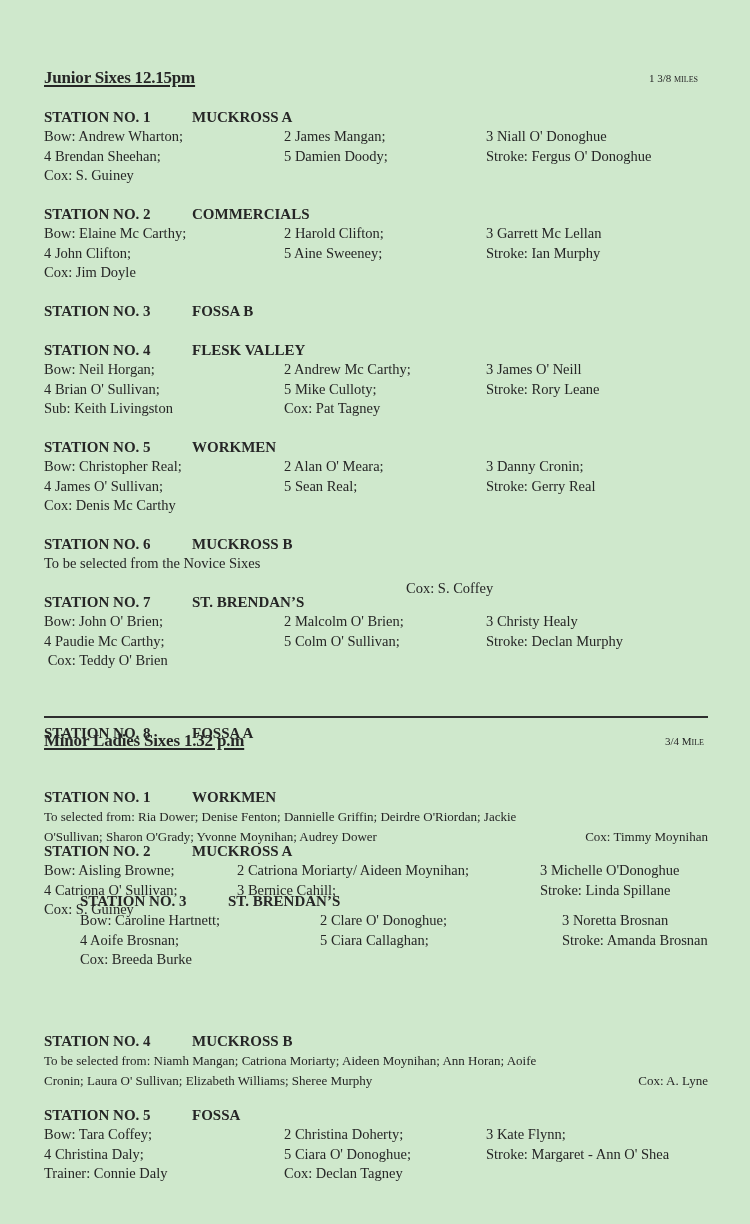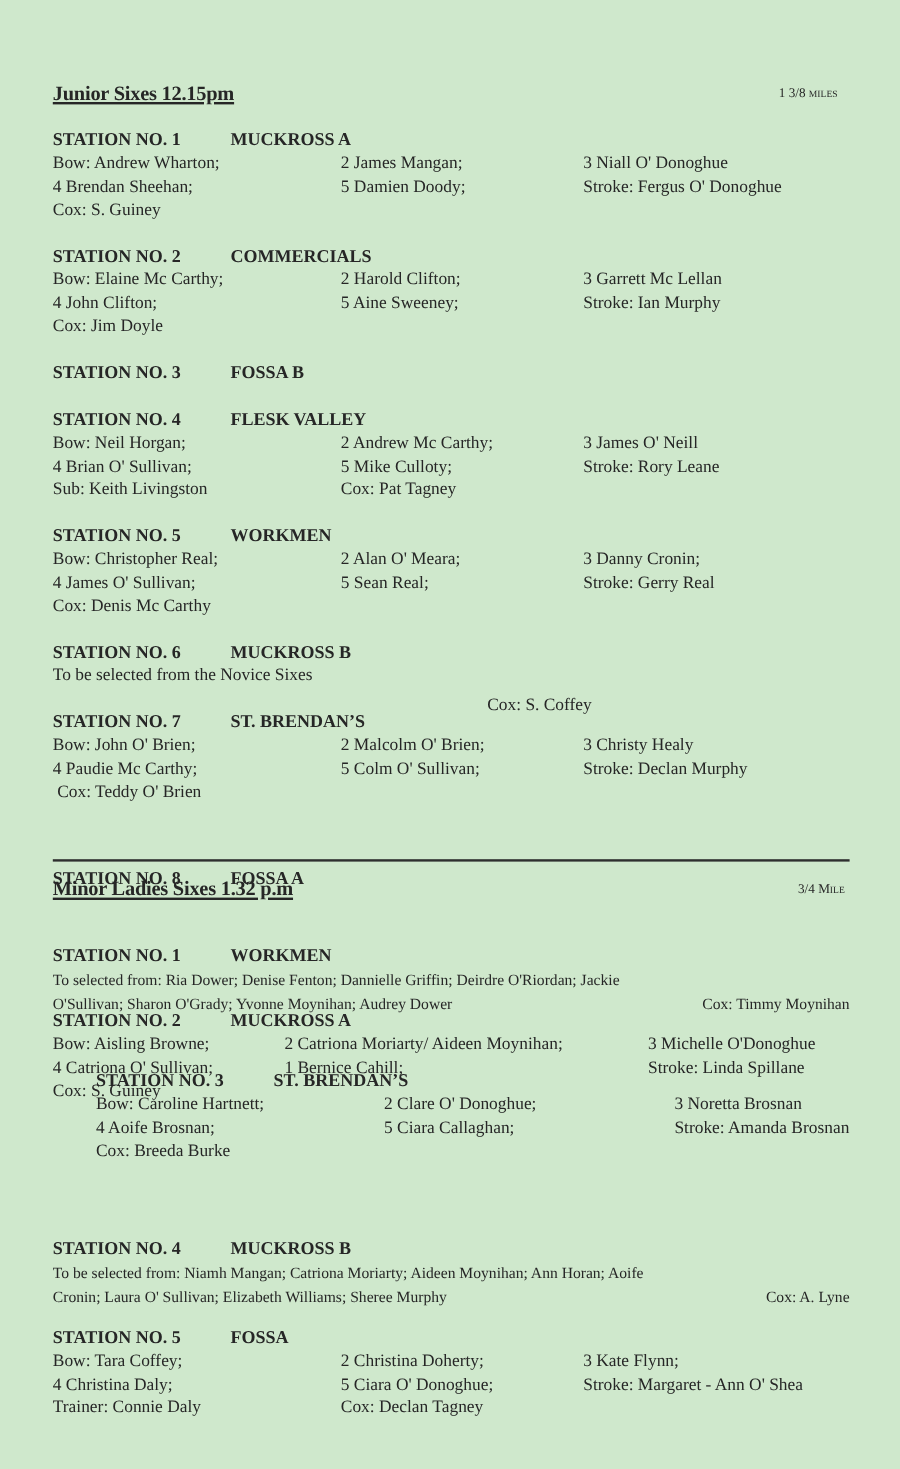--- a/index.html
+++ b/index.html
@@ -176,21 +176,21 @@
 
   <div class="station" style="top:842px;">
     <div class="st-head"><span class="st-no">STATION NO. 2</span><span class="st-team">MUCKROSS A</span></div>
     <div class="row">
         <span class="c1">Bow: Aisling Browne;</span>
         <span class="c2b">2 Catriona Moriarty/ Aideen Moynihan;</span>
         <span class="c3b">3 Michelle O'Donoghue</span>
       </div>
     <div class="row">
         <span class="c1">4 Catriona O' Sullivan;</span>
-        <span class="c2b">1 Bernice Cahill;</span>
+        <span class="c2b">3 Bernice Cahill;</span>
         <span class="c3b">Stroke: Linda Spillane</span>
       </div>
     <div class="row">
         <span class="c1">Cox: S. Guiney</span>
       </div>
   </div>
 
   <div class="station" style="top:892px;margin-left:36px;">
     <div class="st-head"><span class="st-no">STATION NO. 3</span><span class="st-team">ST. BRENDAN’S</span></div>
     <div class="row">

